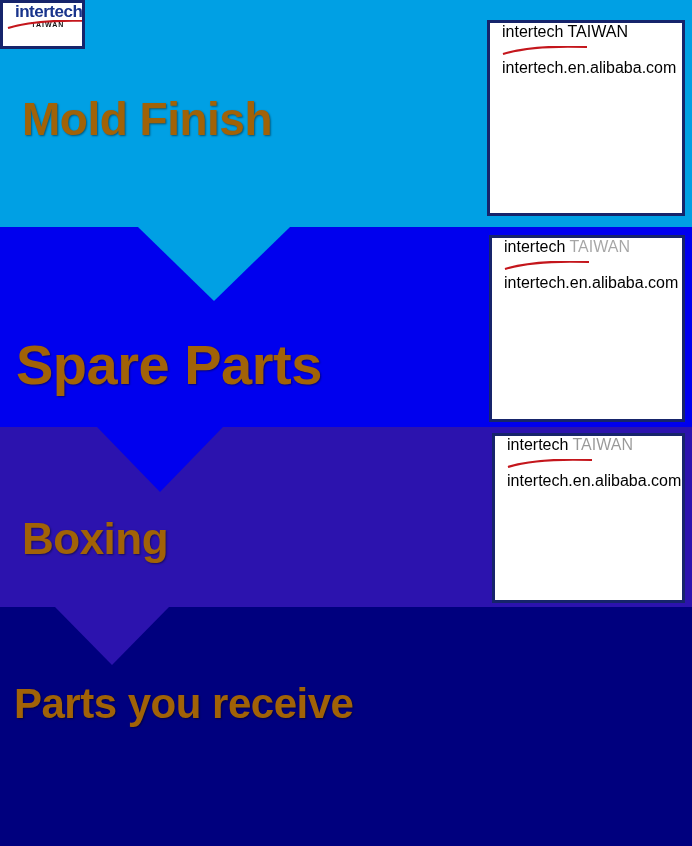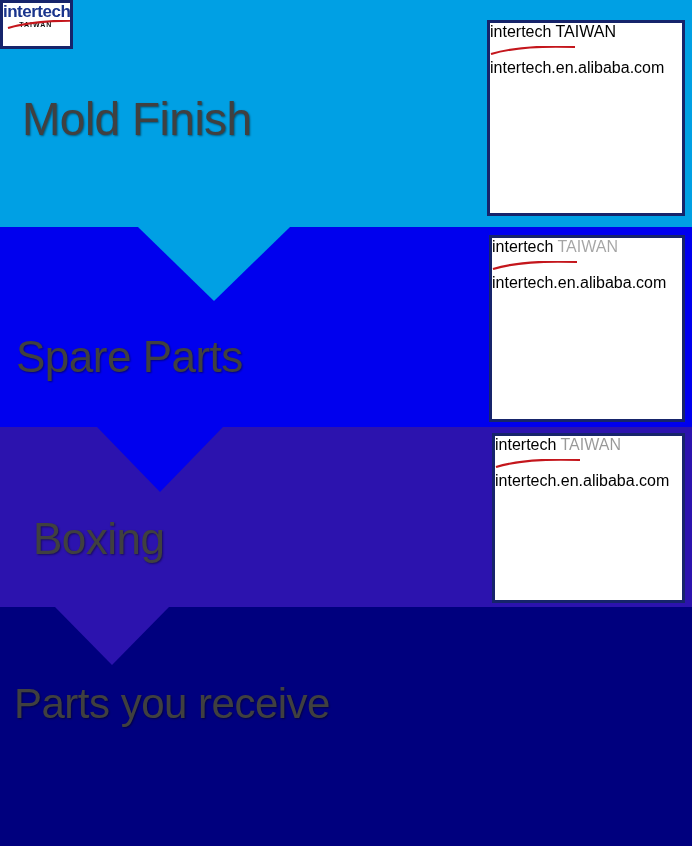--- a/index.html
+++ b/index.html
@@ -38,43 +38,44 @@
   }
 
   .band1{ top:0px;    height:227px; z-index:4; }
   .band2{ top:227px;  height:200px; z-index:3; }
   .band3{ top:427px;  height:180px; z-index:2; }
   .band4{ top:607px;  height:239px; z-index:1; }
 
   
   .step-title{
     position:absolute;
-    color:#404040;
-    font-weight:normal;
+    color:#a16207;
+    font-weight:bold;
     font-family:"Liberation Sans", sans-serif;
     letter-spacing:-0.5px;
     white-space:nowrap;
     text-shadow:1px 1px 2px rgba(0,0,0,0.45);
     z-index:6;
   }
   .t1{ left:22px;  top:92px;  font-size:46px; }
-  .t2{ left:16px;  top:332px; font-size:44px; }
-  .t3{ left:33px;  top:514px; font-size:44px; }
+  .t2{ left:16px;  top:332px; font-size:56px; }
+  .t3{ left:22px;  top:514px; font-size:44px; }
   .t4{ left:14px;  top:680px; font-size:42px; }
 
   
   .photo-card{
     position:absolute;
     box-sizing:border-box;
     border:3px solid #16246b;
     background:#ffffff;
     z-index:7;
     overflow:hidden;
     display:flex;
     flex-direction:column;
+    padding-left:12px;
   }
   .p1{ left:487px; top:20px;  width:198px; height:196px; }
   .p2{ left:489px; top:235px; width:196px; height:187px; }
   .p3{ left:492px; top:433px; width:193px; height:170px; }
   .p4{ left":0; left:492px; top:615px; width:193px; height:196px; }
 
   .logo-bar{
     position:relative;
     flex:0 0 auto;
     height:30px;

